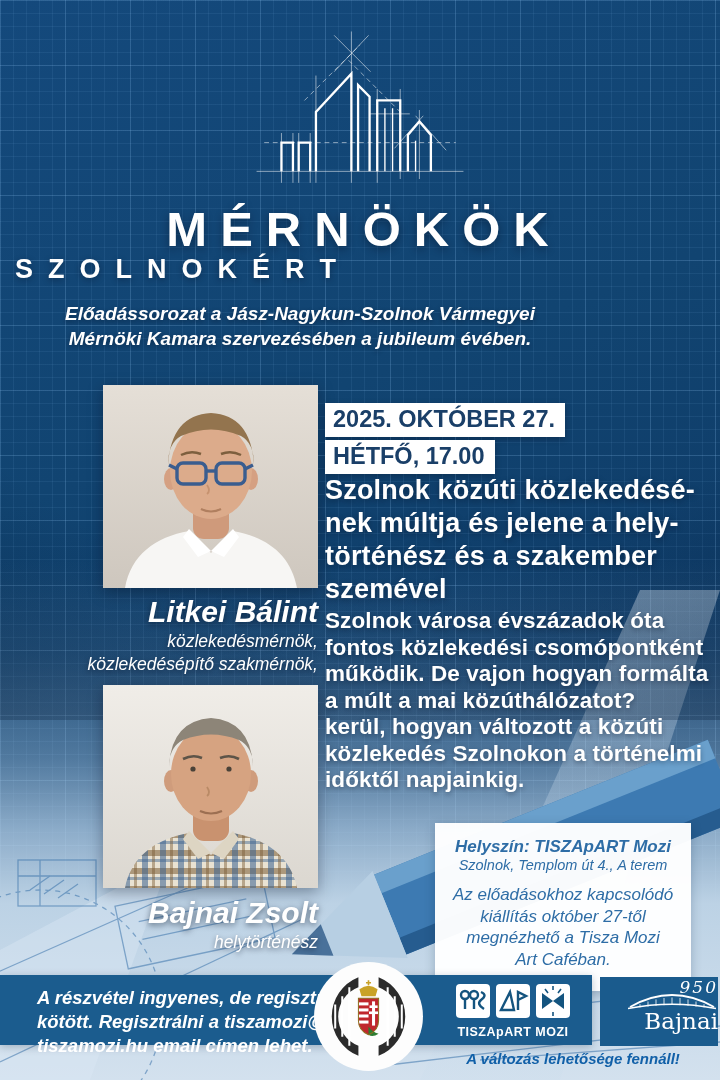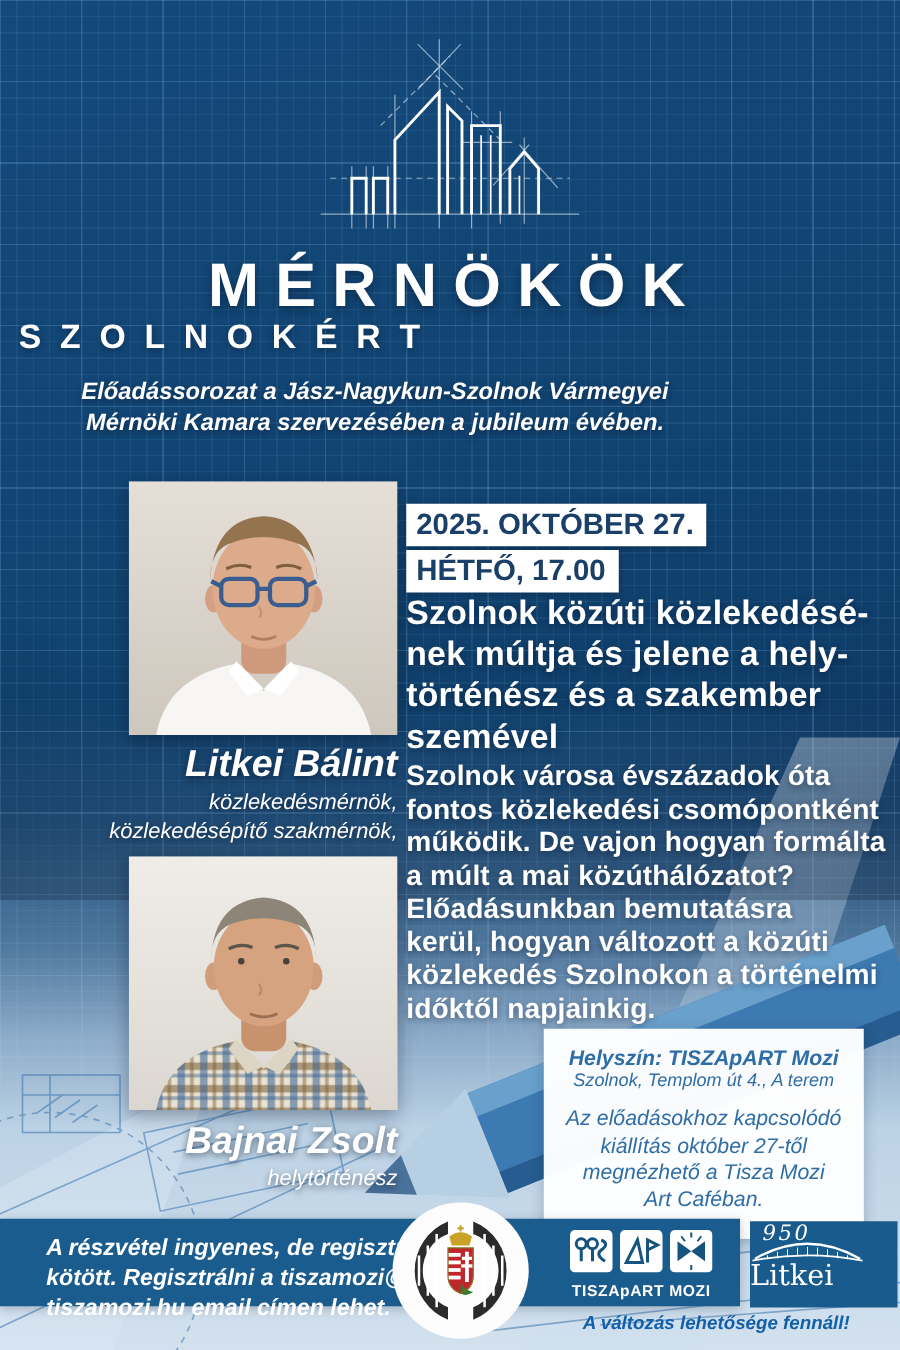--- a/index.html
+++ b/index.html
@@ -86,21 +86,21 @@
   .band{position:absolute;left:0;top:975px;width:592px;height:70px;background:#1b5c8e;box-shadow:0 2px 8px rgba(10,35,60,.25);}
   .registration{
     position:absolute;left:37px;top:986px;color:#fff;font-style:italic;font-weight:bold;
     font-size:18.5px;line-height:24px;
   }
   .emblem{position:absolute;left:312px;top:960px;width:113px;height:113px;}
   .tiszapart{position:absolute;left:451px;top:984px;width:124px;text-align:center;}
   .tiszapart-label{margin-top:3px;color:#fff;font-size:12.5px;font-weight:bold;letter-spacing:.5px;}
   .szolnok-logo{
     position:absolute;left:600px;top:977px;width:118px;height:69px;background:#1a5b8d;
-    display:flex;flex-direction:column;align-items:flex-start;justify-content:flex-start;box-sizing:border-box;padding-top:2px;
+    display:flex;flex-direction:column;align-items:flex-end;justify-content:flex-start;box-sizing:border-box;padding-top:2px;
   }
   .szolnok-950{color:#fff;font-family:"DejaVu Serif",serif;font-style:italic;font-size:17px;line-height:16px;letter-spacing:2px;margin-bottom:-4px;margin-left:10px;}
   .szolnok-name{color:#fff;font-family:"DejaVu Serif",serif;font-size:23px;line-height:24px;margin-top:-2px;}
   .tagline{
     position:absolute;left:450px;top:1050px;width:246px;text-align:center;
     color:#1160a8;font-size:15px;font-weight:bold;font-style:italic;
   }
 </style>
 </head>
 <body>
@@ -255,21 +255,20 @@
     <div>nek múltja és jelene a hely-</div>
     <div>történész és a szakember</div>
     <div>szemével</div>
   </div>
 
   <div class="event-desc">
     <div>Szolnok városa évszázadok óta</div>
     <div>fontos közlekedési csomópontként</div>
     <div>működik. De vajon hogyan formálta</div>
     <div>a múlt a mai közúthálózatot?</div>
-    <div>Előadásunkban bemutatásra</div>
     <div>kerül, hogyan változott a közúti</div>
     <div>közlekedés Szolnokon a történelmi</div>
     <div>időktől napjainkig.</div>
   </div>
 
   <div class="venue-box">
     <div class="venue-name">Helyszín: TISZApART Mozi</div>
     <div class="venue-address">Szolnok, Templom út 4., A terem</div>
     <div class="venue-note">
       <div>Az előadásokhoz kapcsolódó</div>
@@ -352,18 +351,18 @@
     <div class="szolnok-950">950</div>
     <svg width="92" height="20" viewBox="0 0 92 20">
       <g stroke="#ffffff" fill="none">
         <path d="M4,16 Q46,-8 88,16" stroke-width="1.8"></path>
         <path d="M2,17.5 Q46,9 90,17.5" stroke-width="1.4"></path>
         <g stroke-width=".8">
           <path d="M14,13.2 V16.4 M22,10.5 V15.6 M30,8.4 V14.8 M38,7 V14.2 M46,6.5 V14 M54,7 V14.2 M62,8.4 V14.8 M70,10.5 V15.6 M78,13.2 V16.4"></path>
         </g>
       </g>
     </svg>
-    <div class="szolnok-name">Litkei</div>
+    <div class="szolnok-name">Bajnai</div>
   </div>
 
   <div class="tagline">A változás lehetősége fennáll!</div>
 
 </div>
 
 </body></html>

